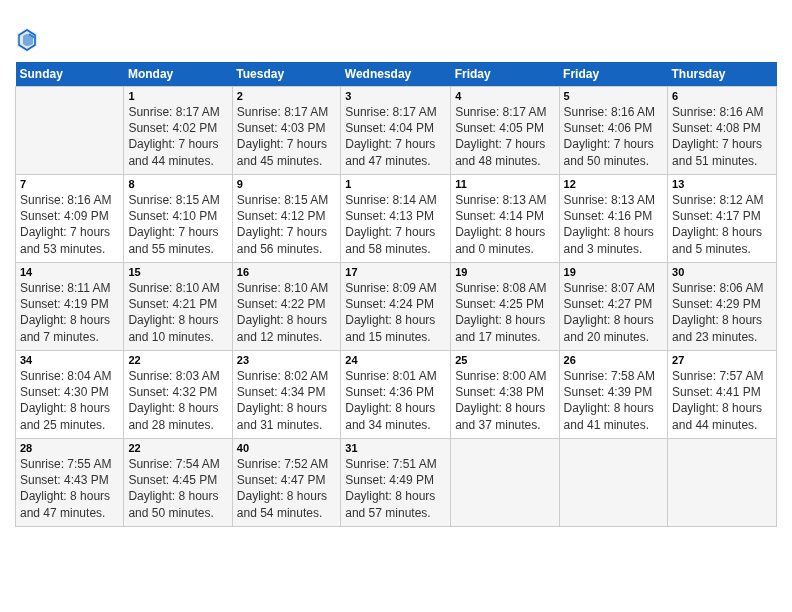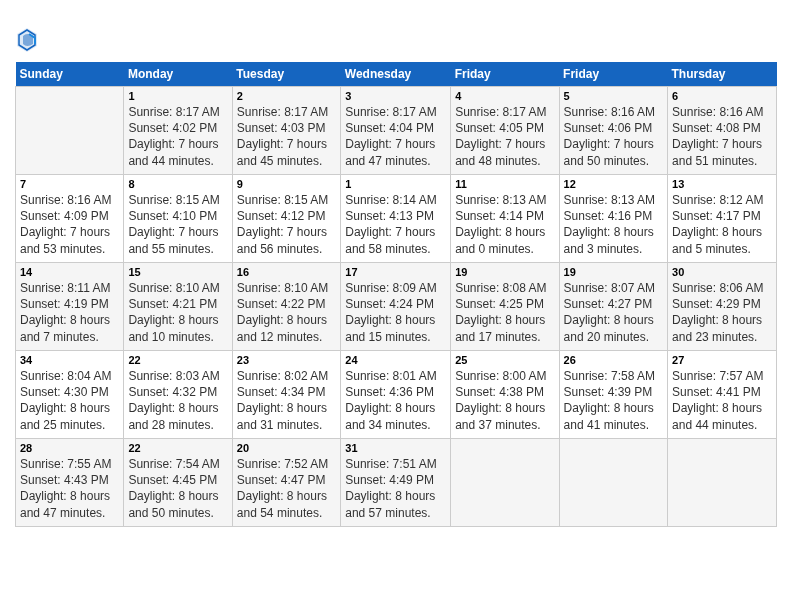--- a/index.html
+++ b/index.html
@@ -248,21 +248,21 @@
         <tr>
           <td>
             <span class="day-number">28</span>
             <div class="day-info">Sunrise: 7:55 AM<br>Sunset: 4:43 PM<br>Daylight: 8 hours and 47 minutes.</div>
           </td>
           <td>
             <span class="day-number">22</span>
             <div class="day-info">Sunrise: 7:54 AM<br>Sunset: 4:45 PM<br>Daylight: 8 hours and 50 minutes.</div>
           </td>
           <td>
-            <span class="day-number">20</span>
+            <span class="day-number">40</span>
             <div class="day-info">Sunrise: 7:52 AM<br>Sunset: 4:47 PM<br>Daylight: 8 hours and 54 minutes.</div>
           </td>
           <td>
             <span class="day-number">31</span>
             <div class="day-info">Sunrise: 7:51 AM<br>Sunset: 4:49 PM<br>Daylight: 8 hours and 57 minutes.</div>
           </td>
           <td class="empty-cell"></td>
           <td class="empty-cell"></td>
           <td class="empty-cell"></td>
         </tr>

